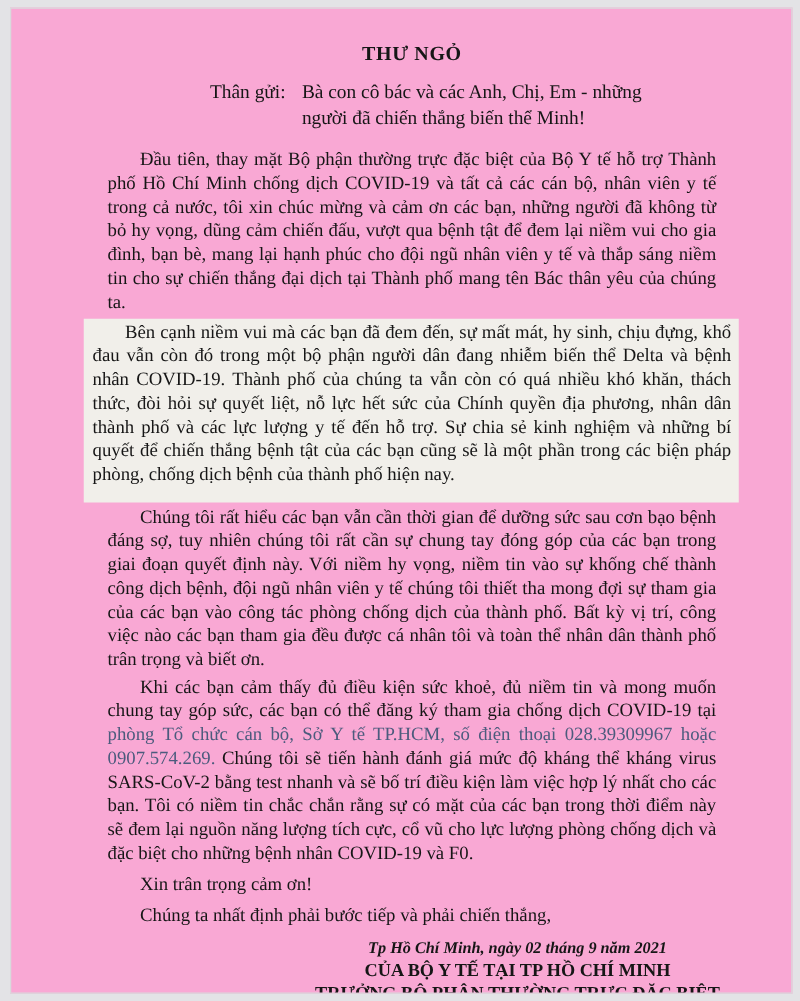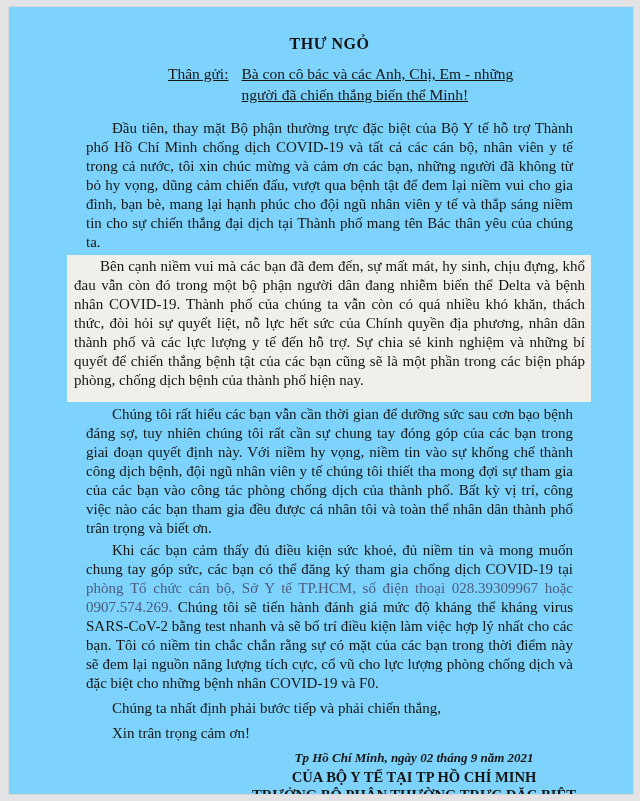--- a/index.html
+++ b/index.html
@@ -4,42 +4,41 @@
 <style>
   html,body{margin:0;padding:0;}
   body{
     width:640px;height:801px;position:relative;
     background:#e3e3e6;
     font-family:"Liberation Serif","DejaVu Serif",serif;
     overflow:hidden;
   }
   .page{
     position:absolute;left:8px;top:6px;right:6px;bottom:6px;
-    background:#7dd3fc;
+    background:#f9a8d4;
     border:1px solid #d9dadc;
     box-sizing:border-box;
     padding:20px 48px 0 65px;
     overflow:hidden;
     color:#161616;
   }
   .doc-title{
     text-align:center;
     font-weight:bold;
     font-size:16px;
     letter-spacing:.5px;
     margin:8px 0 10px 0;
   }
   .greeting{
     display:flex;
     margin-left:94px;
     gap:13px;
     font-size:15.5px;
     line-height:21px;
     margin-bottom:14px;
-    text-decoration:underline;
   }
   .greeting .addr{}
   .body-text p{
     margin:3px 12px;
     font-size:15px;
     line-height:19px;
     text-align:justify;
     text-indent:26px;
   }
   .body-text p.highlighted{
@@ -86,23 +85,23 @@
 
   <div class="body-text">
     <p>Đầu tiên, thay mặt Bộ phận thường trực đặc biệt của Bộ Y tế hỗ trợ Thành phố Hồ Chí Minh chống dịch COVID-19 và tất cả các cán bộ, nhân viên y tế trong cả nước, tôi xin chúc mừng và cảm ơn các bạn, những người đã không từ bỏ hy vọng, dũng cảm chiến đấu, vượt qua bệnh tật để đem lại niềm vui cho gia đình, bạn bè, mang lại hạnh phúc cho đội ngũ nhân viên y tế và thắp sáng niềm tin cho sự chiến thắng đại dịch tại Thành phố mang tên Bác thân yêu của chúng ta.</p>
 
     <p class="highlighted">Bên cạnh niềm vui mà các bạn đã đem đến, sự mất mát, hy sinh, chịu đựng, khổ đau vẫn còn đó trong một bộ phận người dân đang nhiễm biến thể Delta và bệnh nhân COVID-19. Thành phố của chúng ta vẫn còn có quá nhiều khó khăn, thách thức, đòi hỏi sự quyết liệt, nỗ lực hết sức của Chính quyền địa phương, nhân dân thành phố và các lực lượng y tế đến hỗ trợ. Sự chia sẻ kinh nghiệm và những bí quyết để chiến thắng bệnh tật của các bạn cũng sẽ là một phần trong các biện pháp phòng, chống dịch bệnh của thành phố hiện nay.</p>
 
     <p>Chúng tôi rất hiểu các bạn vẫn cần thời gian để dưỡng sức sau cơn bạo bệnh đáng sợ, tuy nhiên chúng tôi rất cần sự chung tay đóng góp của các bạn trong giai đoạn quyết định này. Với niềm hy vọng, niềm tin vào sự khống chế thành công dịch bệnh, đội ngũ nhân viên y tế chúng tôi thiết tha mong đợi sự tham gia của các bạn vào công tác phòng chống dịch của thành phố. Bất kỳ vị trí, công việc nào các bạn tham gia đều được cá nhân tôi và toàn thể nhân dân thành phố trân trọng và biết ơn.</p>
 
     <p><span>Khi các bạn cảm thấy đủ điều kiện sức khoẻ, đủ niềm tin và mong muốn chung tay góp sức, các bạn có thể đăng ký tham gia chống dịch COVID-19 tại </span><span class="contact-seg">phòng Tổ chức cán bộ, Sở Y tế TP.HCM, số điện thoại 028.39309967 hoặc 0907.574.269.</span><span> Chúng tôi sẽ tiến hành đánh giá mức độ kháng thể kháng virus SARS-CoV-2 bằng test nhanh và sẽ bố trí điều kiện làm việc hợp lý nhất cho các bạn. Tôi có niềm tin chắc chắn rằng sự có mặt của các bạn trong thời điểm này sẽ đem lại nguồn năng lượng tích cực, cổ vũ cho lực lượng phòng chống dịch và đặc biệt cho những bệnh nhân COVID-19 và F0.</span></p>
 
+    <p class="closing-line">Xin trân trọng cảm ơn!</p>
+
     <p class="closing-line">Chúng ta nhất định phải bước tiếp và phải chiến thắng,</p>
-
-    <p class="closing-line">Xin trân trọng cảm ơn!</p>
   </div>
 
   <div class="signoff">
     <div class="place-date">Tp Hồ Chí Minh, ngày 02 tháng 9 năm 2021</div>
     <div class="org-line">CỦA BỘ Y TẾ TẠI TP HỒ CHÍ MINH</div>
     <div class="org-line">TRƯỞNG BỘ PHẬN THƯỜNG TRỰC ĐẶC BIỆT</div>
 
     <div class="sig-wrap">
       <svg width="130" height="48" viewBox="0 0 130 48">
 

